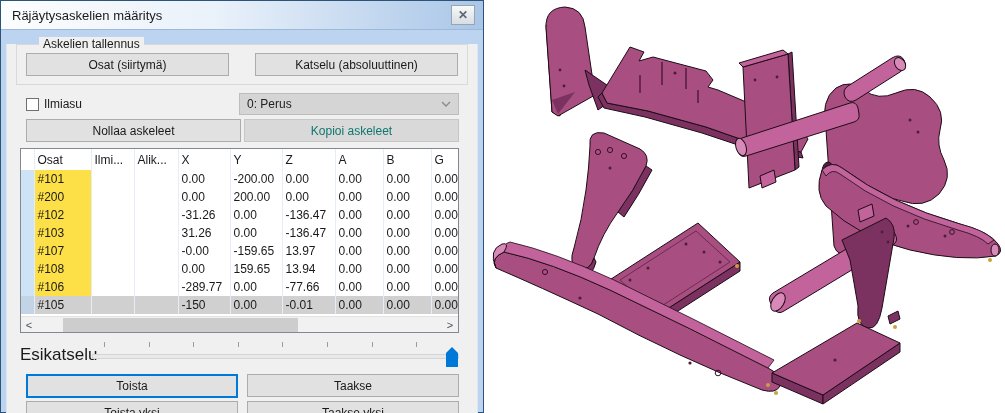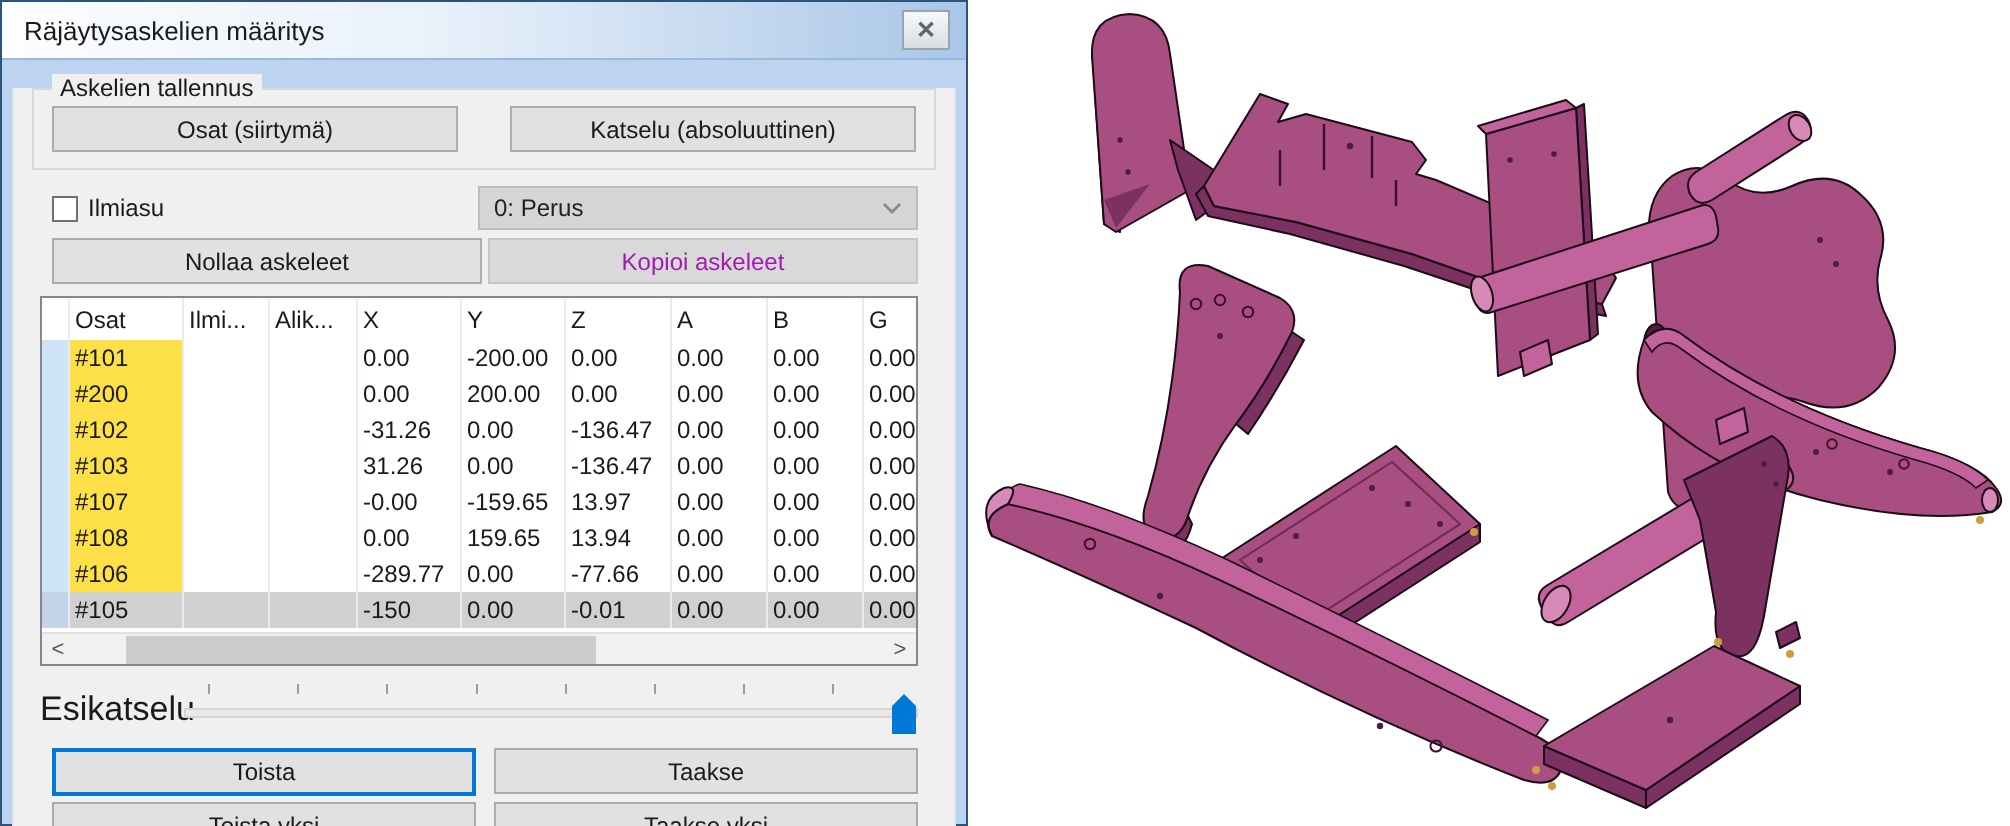--- a/index.html
+++ b/index.html
@@ -17,27 +17,27 @@
   .title { flex:1; font-size:13px; color:#1a1a1a; }
   .closebtn { width:24px; height:20px; border:1px solid #9aa4ad;
     background:linear-gradient(#f8f9fa,#d7dde3); color:#5d6770; font-size:12px;
     font-weight:bold; display:flex; align-items:center; justify-content:center;
     cursor:default; line-height:1; }
   .dlgbody { background:#f0f0f0; height:378px; padding:0; position:relative;
     border:1px solid #dfe6ef; border-top:none; }
 
   .groupbox { margin:14px 9px 0 9px; border:1px solid #d9d9d9; position:relative;
     padding:8px 9px 8px 9px; }
-  .grouplabel { position:absolute; top:-8px; left:9px; background:#f0f0f0;
+  .grouplabel { position:absolute; top:-8px; left:22px; background:#f0f0f0;
     padding:0 4px; font-size:12px; color:#1a1a1a; }
   .btnrow { display:flex; gap:26px; }
   .btn { flex:1; height:23px; background:#e1e1e1; border:1px solid #acacac;
     font-size:12px; color:#1a1a1a; display:flex; align-items:center;
     justify-content:center; font-family:"Liberation Sans",sans-serif; }
-  .btn.disabled { background:#d9d9d9; border-color:#c6c6c6; color:#a21caf; }
+  .btn.disabled { background:#d9d9d9; border-color:#c6c6c6; color:#0f766e; }
   .btn.focused { border:2px solid #0078d7; height:24px; }
 
   .row2 { display:flex; margin:8px 18px 0 19px; gap:9px; align-items:center; }
   .chkwrap { flex:1; display:flex; align-items:center; gap:5px; }
   .checkbox { width:13px; height:13px; background:#fff; border:1px solid #707070; }
   .chklabel { font-size:12px; color:#1a1a1a; }
   .dropdown { flex:1; height:22px; background:#d5d5d5; border:1px solid #bdbdbd;
     display:flex; align-items:center; padding:0 7px; font-size:12px; color:#222; }
   .dropdown .ddval { flex:1; }
   .chev { width:10px; height:6px; }

